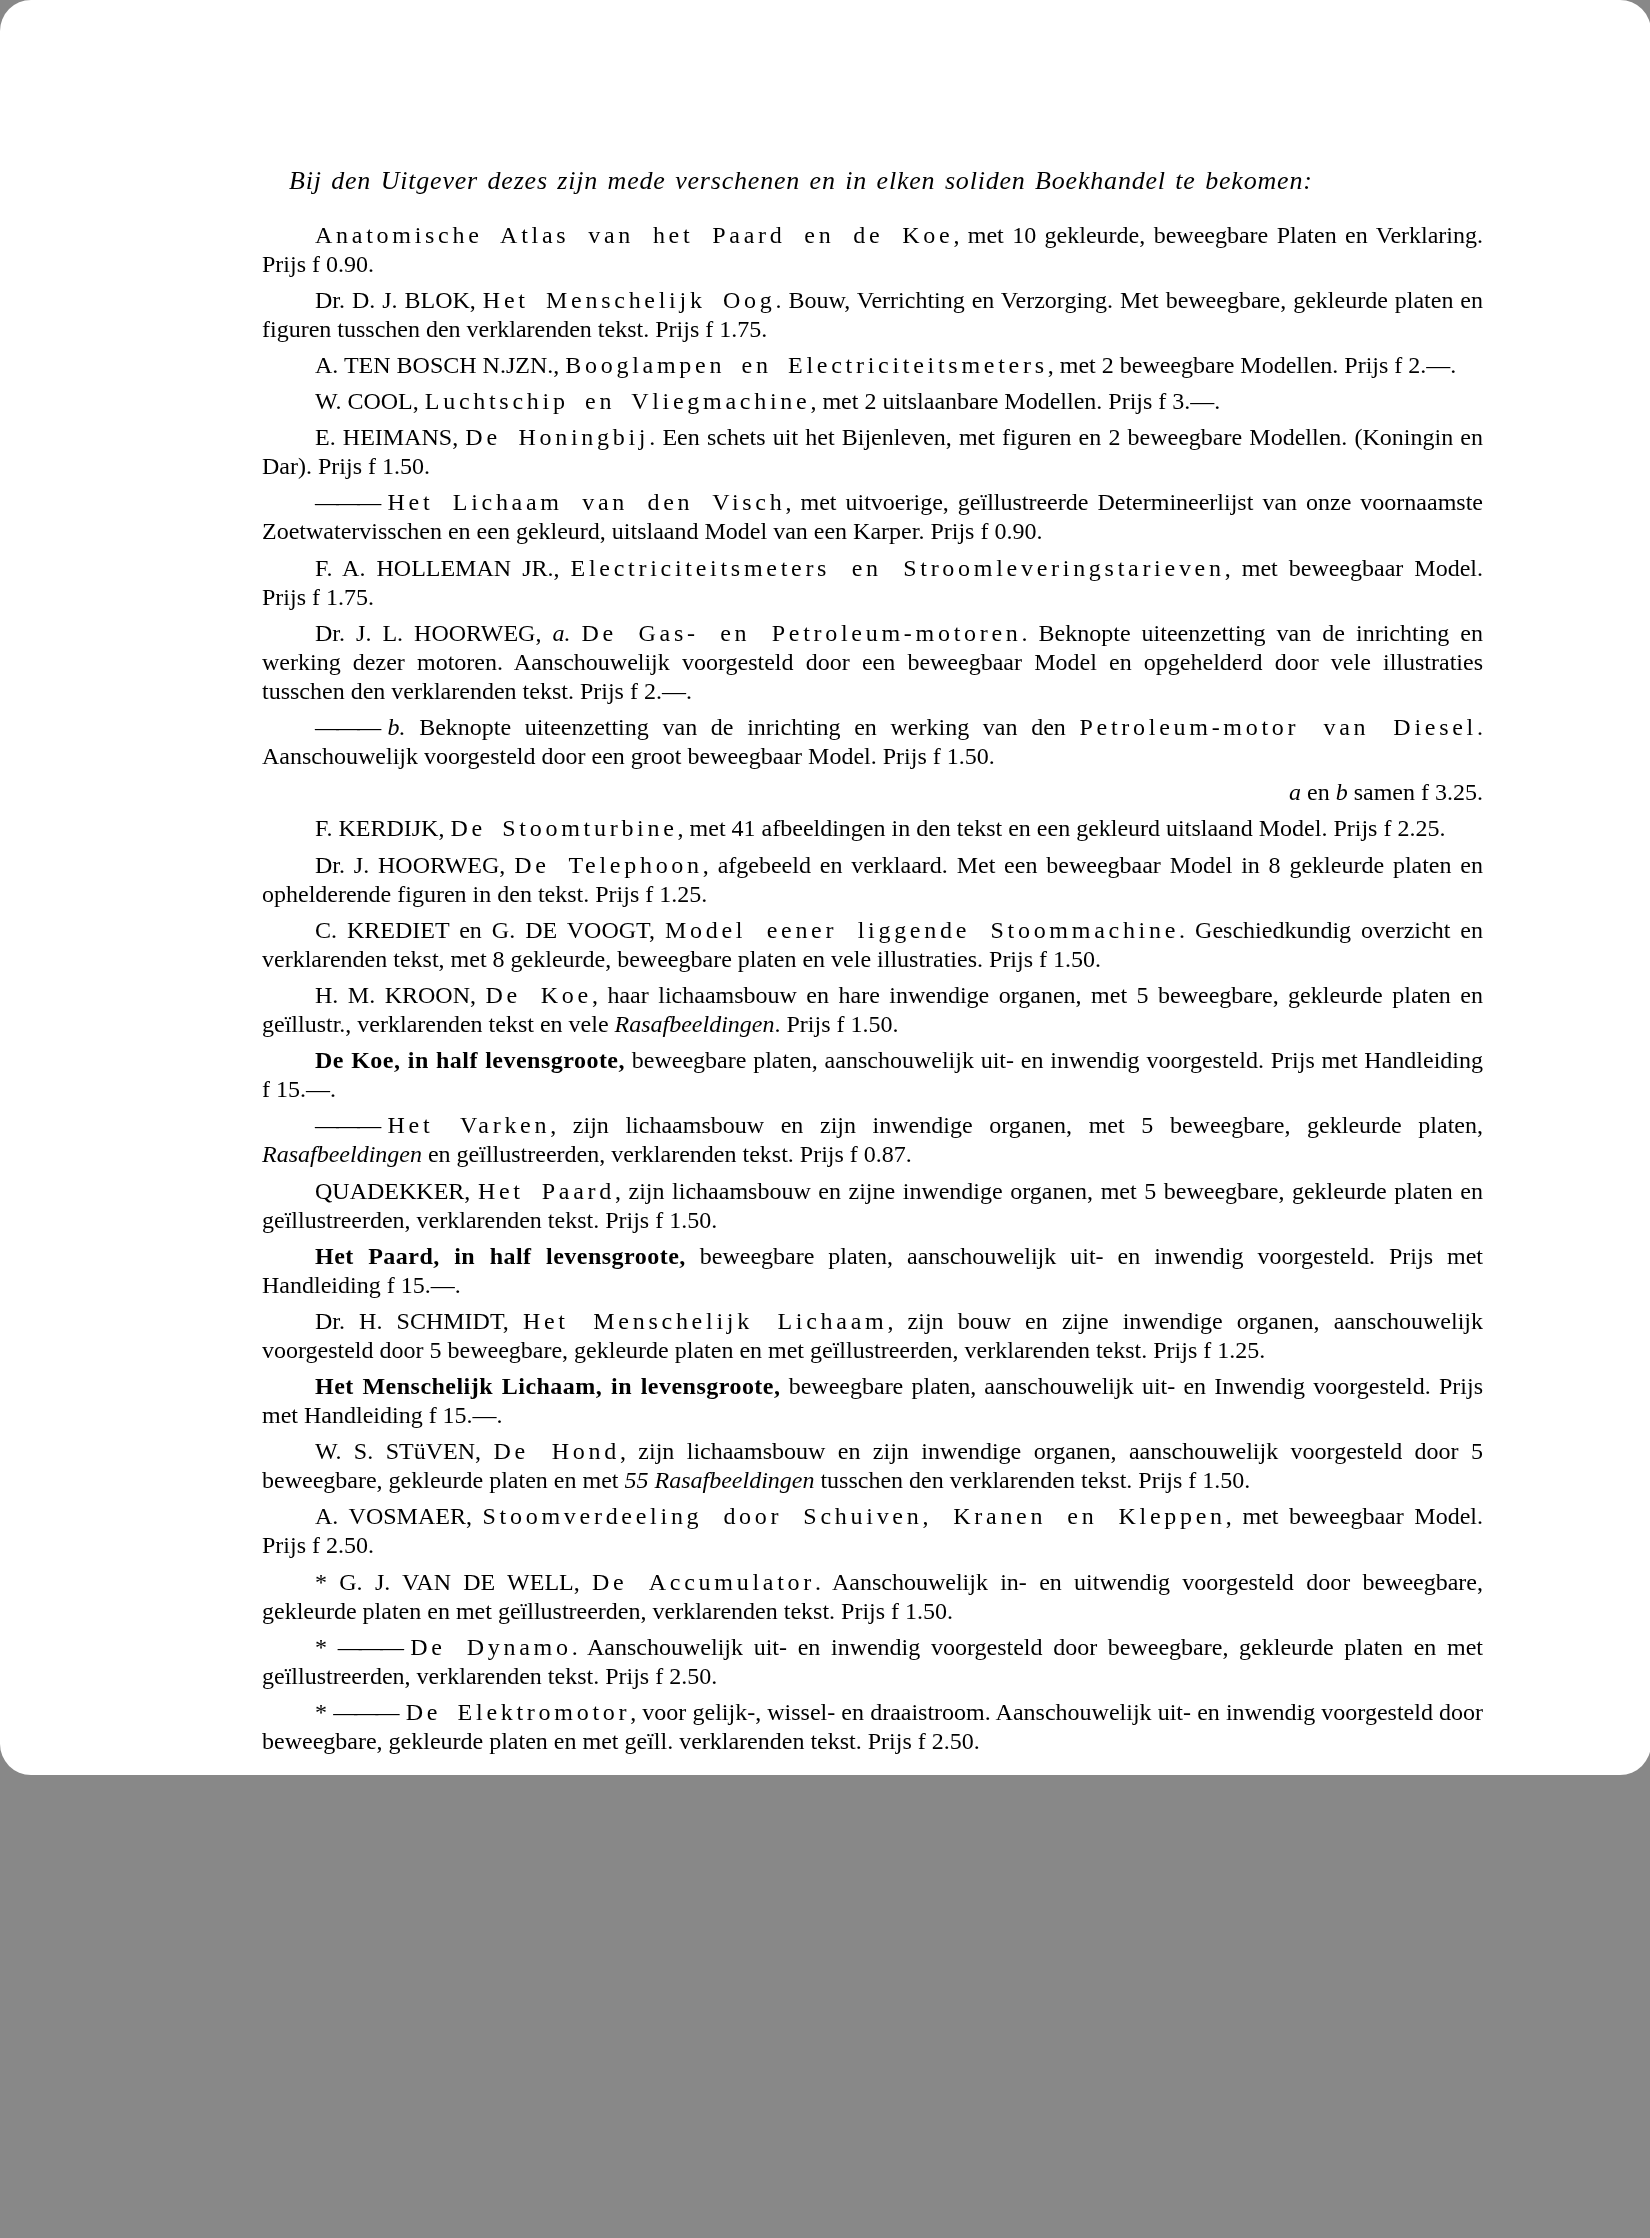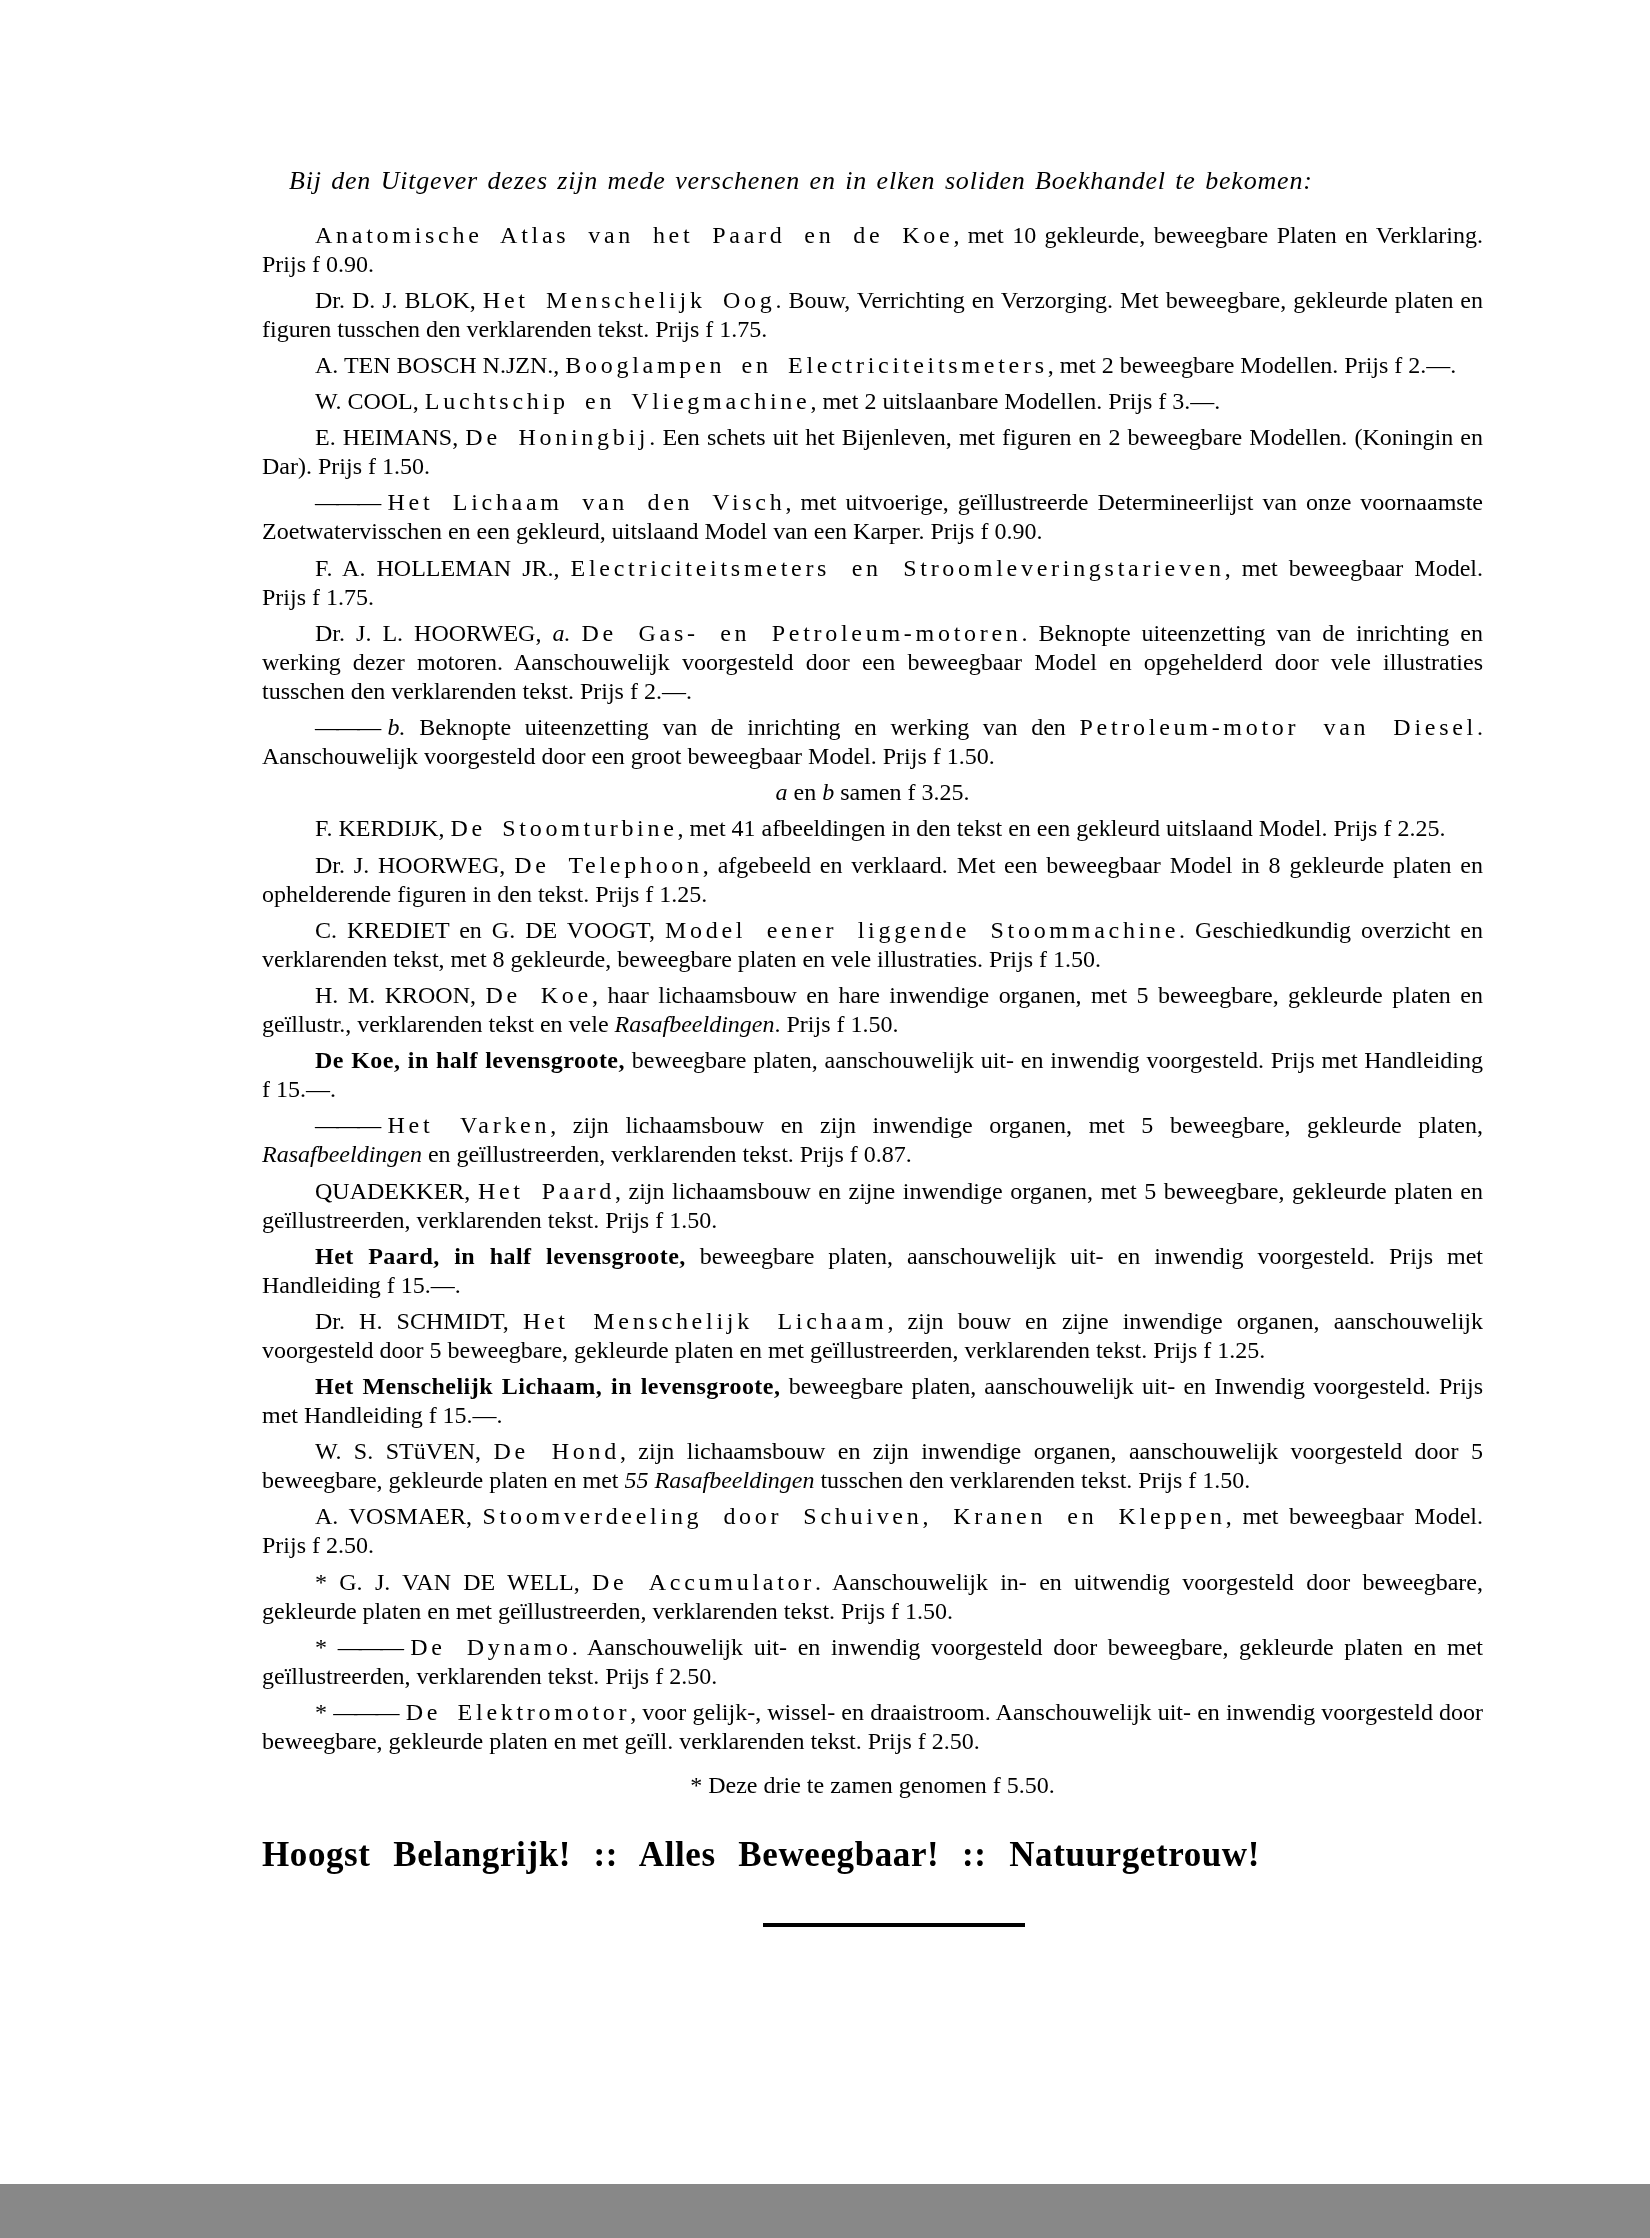--- a/index.html
+++ b/index.html
@@ -1,23 +1,24 @@
 <!DOCTYPE html>
 <html style="font-size:9px"><head>
 <meta charset="utf-8">
 <style>
   html, body { margin: 0; padding: 0; background: #888; }
   .page {
     position: relative;
     width: 1651px;
-    height: 2184px;
+    height: 1775px;
     background: #ffffff;
     color: #000000;
     font-family: "Liberation Serif", "DejaVu Serif", serif;
     overflow: hidden;
+    border-radius: 31px;
   }
   .content {
     position: absolute;
     left: 262px;
     top: 165px;
     width: 1221px;
   }
   .page-header {
     font-style: italic;
     font-size: 26px;
@@ -27,21 +28,21 @@
     word-spacing: 2.2px;
   }
   .para {
     font-size: 24px;
     line-height: 29px;
     margin: 0 0 7.2px 0;
     text-indent: 53px;
     text-align: justify;
   }
   .para.center {
-    text-align: center;
+    text-align: right;
     text-indent: 0;
   }
   .para.note-gap { margin-top: 15px; }
   
   .sperr { letter-spacing: 0.155em; word-spacing: 0.28em; }
   .ital  { font-style: italic; }
   .boldlead { font-weight: 700; letter-spacing: 0.02em; }
   
   .dash { letter-spacing: -0.12em; margin-right: 0.38em; white-space: nowrap; }
   .footer-slogan {

